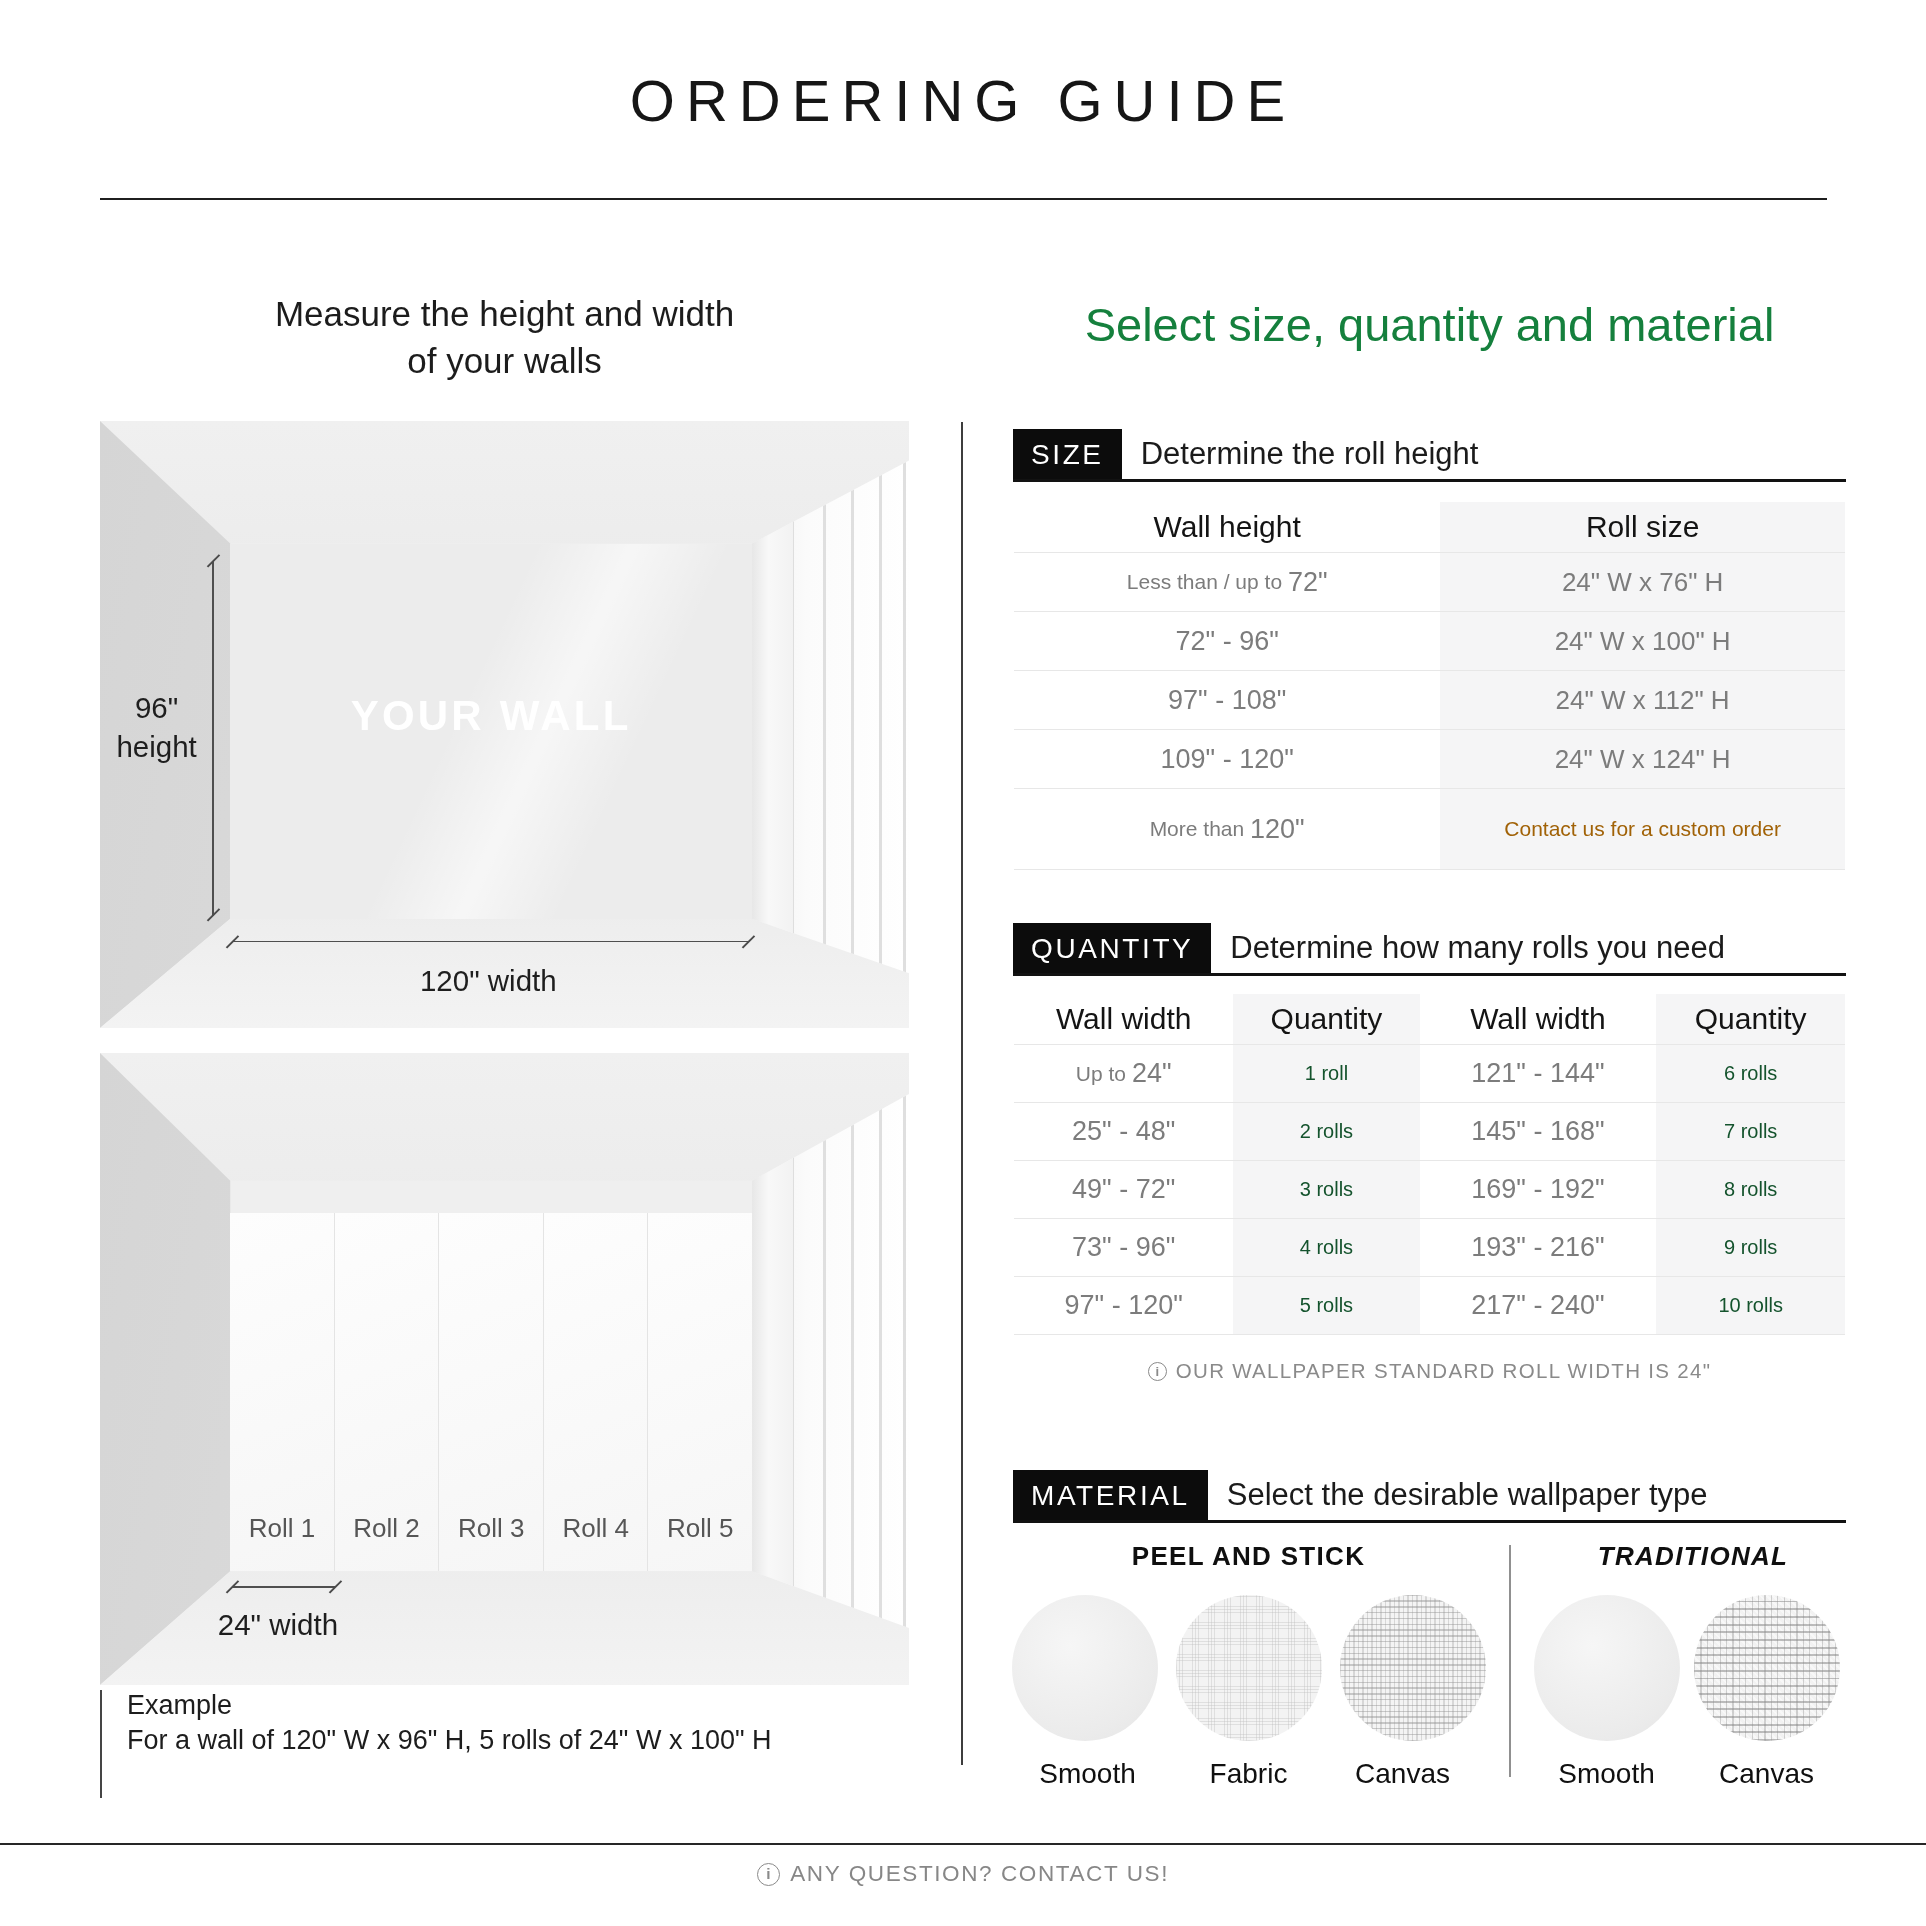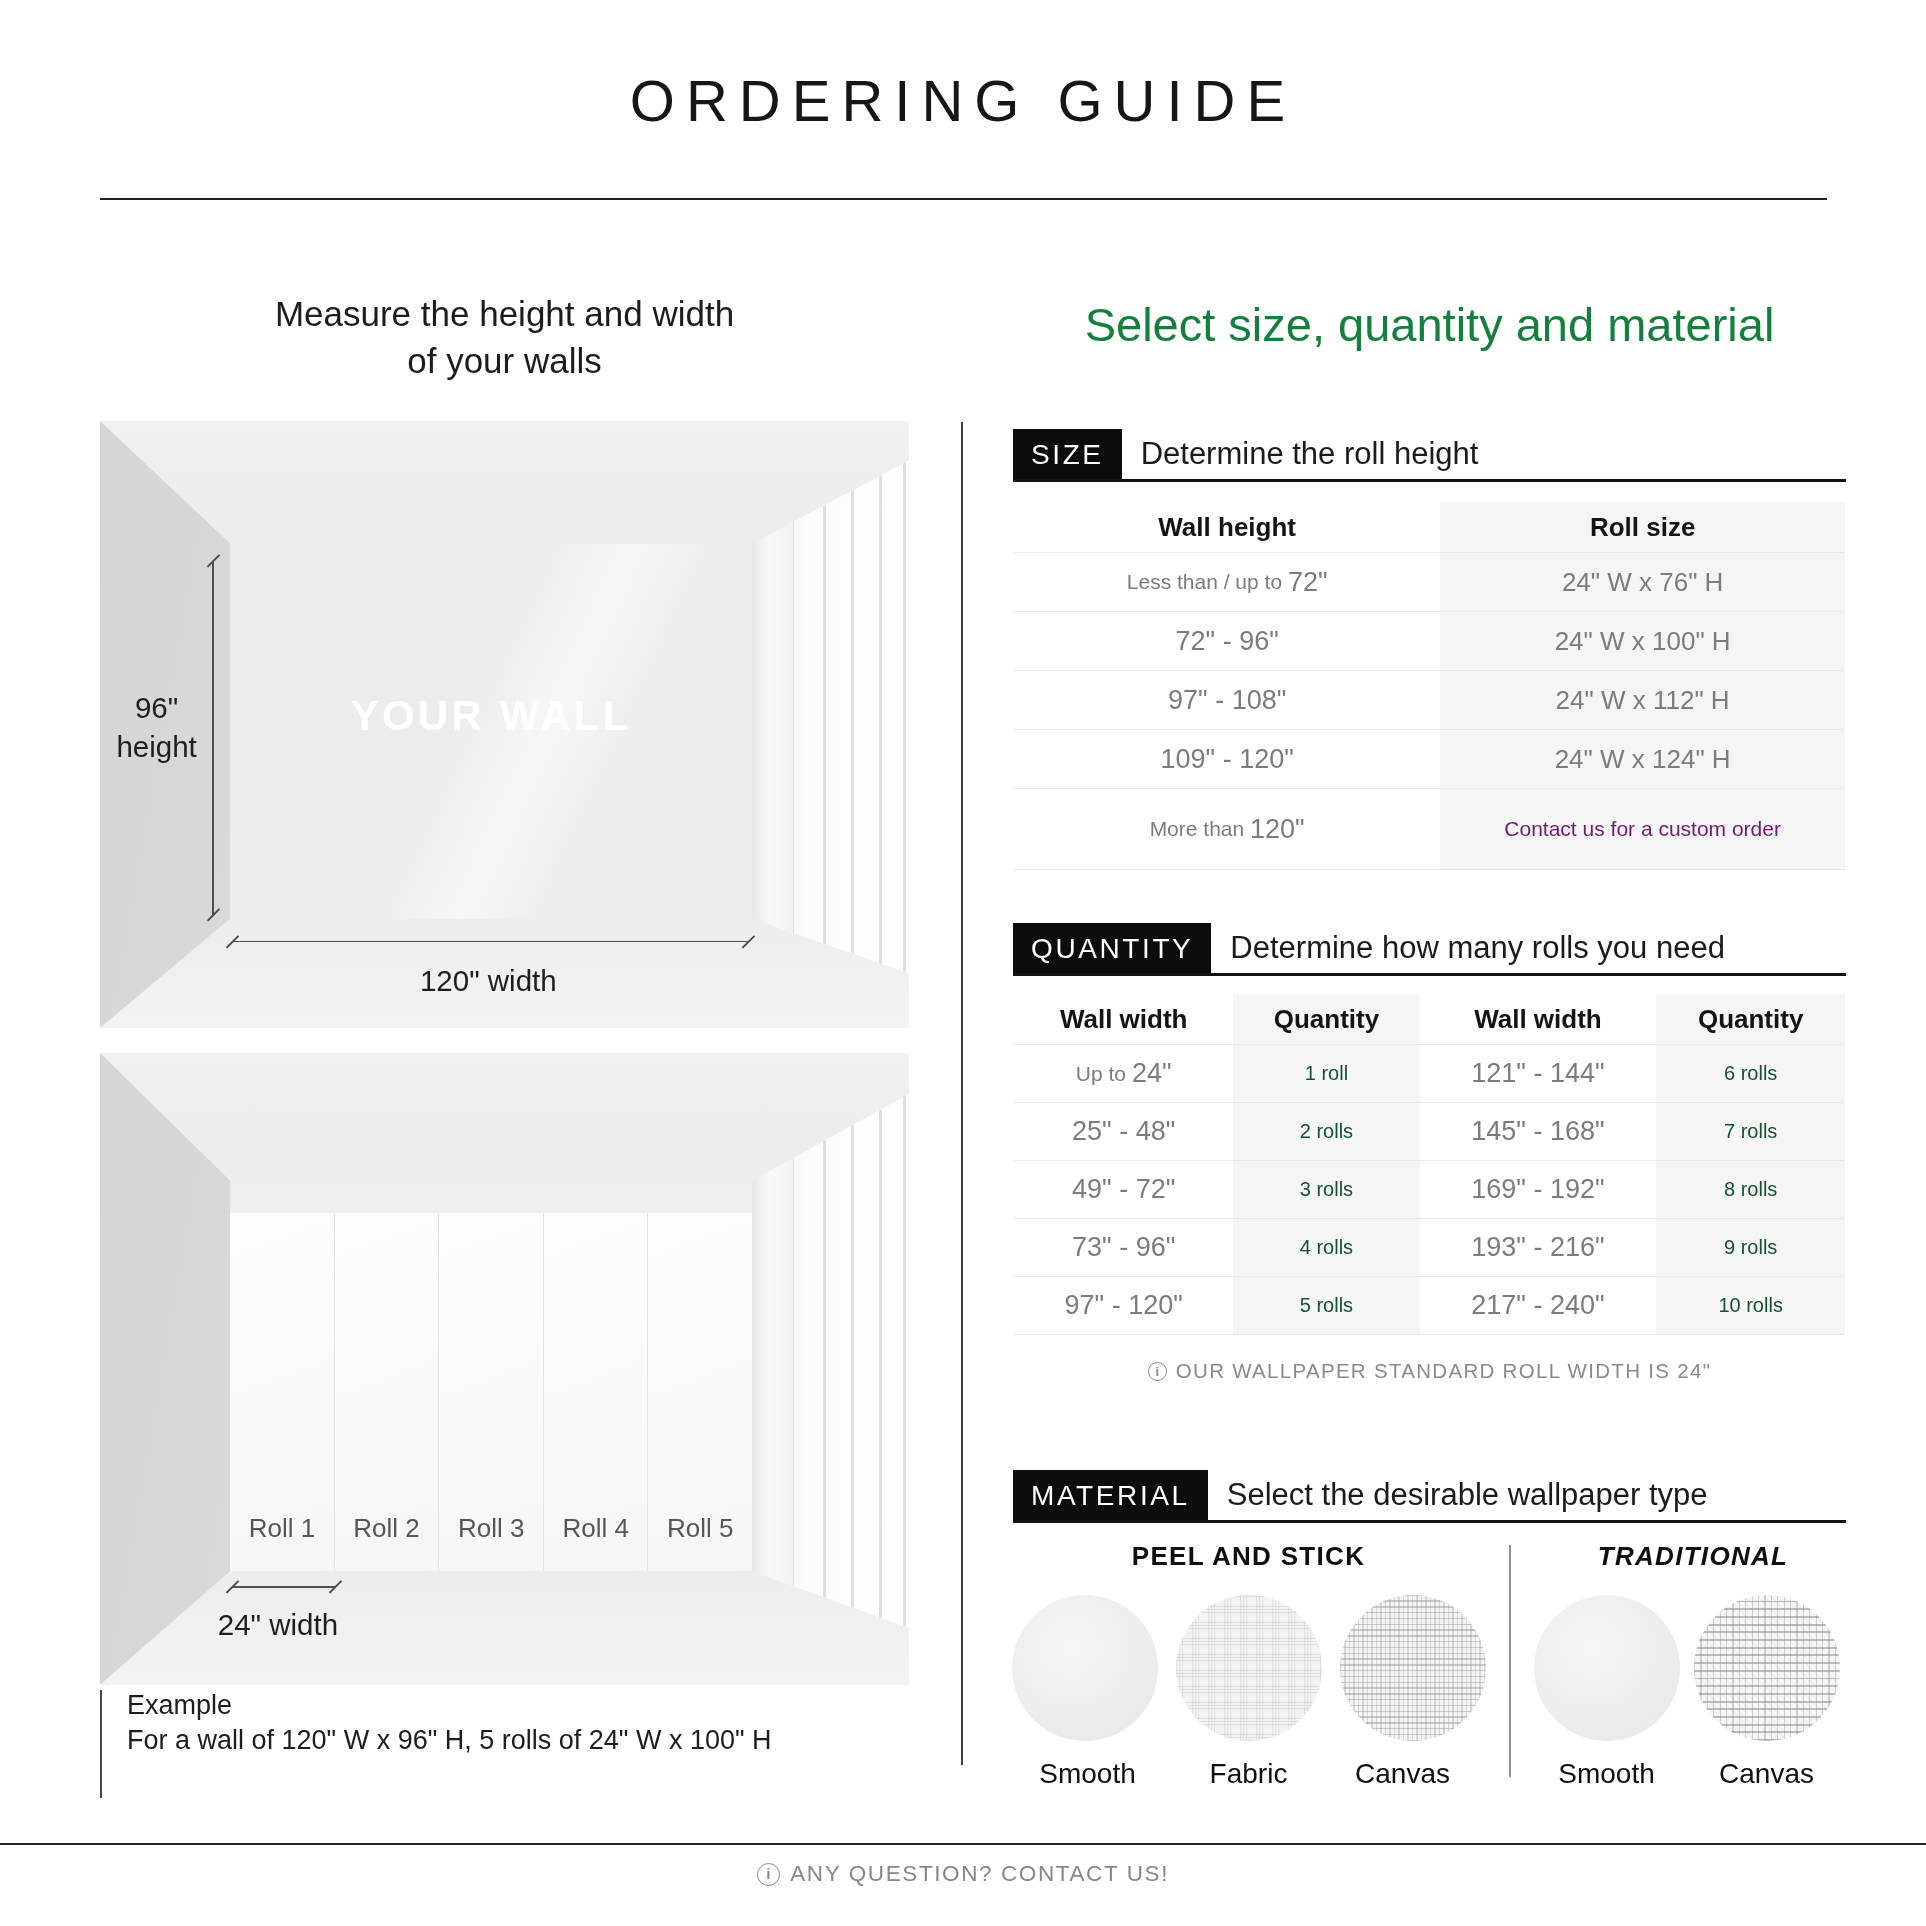--- a/index.html
+++ b/index.html
@@ -90,26 +90,26 @@
 
   
   .tbl { position:absolute; left:1014px; width:831px; display:grid; }
   .size-table { top:502px; grid-template-columns:51.3% 48.7%;
     grid-template-rows:51px 59px 59px 59px 59px 81px; }
   .qty-table { top:994px; grid-template-columns:26.4% 22.4% 28.5% 22.7%;
     grid-template-rows:51px 58px 58px 58px 58px 58px; }
   .cell { display:flex; align-items:center; justify-content:center;
     border-bottom:1.3px solid #e7e7e7; text-align:center; }
   .gray { background:#f5f5f6; }
-  .th { font-size:26px; font-weight:700; color:#141414; }
+  .th { font-size:30px; font-weight:400; color:#141414; }
   .pre { font-size:21px; color:#7c7c7c; white-space:pre; }
   .val { font-size:27px; color:#7c7c7c; white-space:nowrap; }
   .qv  { font-size:20px; color:#14532d; }
   .roll { font-size:26px; color:#7c7c7c; }
-  .roll-small { font-size:21px; line-height:1.3; color:#701a75; width:70%; text-align:center; }
+  .roll-small { font-size:21px; line-height:1.3; color:#a16207; width:70%; text-align:center; }
 
   
   .qty-note { position:absolute; left:1014px; top:1359px; width:831px;
     display:flex; justify-content:center; align-items:center; gap:9px; }
   .note-text { font-size:20.5px; letter-spacing:1.3px; color:#8a8a8a; }
   .info-circle { width:23px; height:23px; border:1.9px solid #8a8a8a; border-radius:50%;
     display:flex; align-items:center; justify-content:center;
     font-size:15.4px; font-weight:bold; color:#8a8a8a; box-sizing:border-box; flex:0 0 auto; }
   .info-circle.sm { width:19px; height:19px; border-width:1.3px; font-size:13px; }
 

